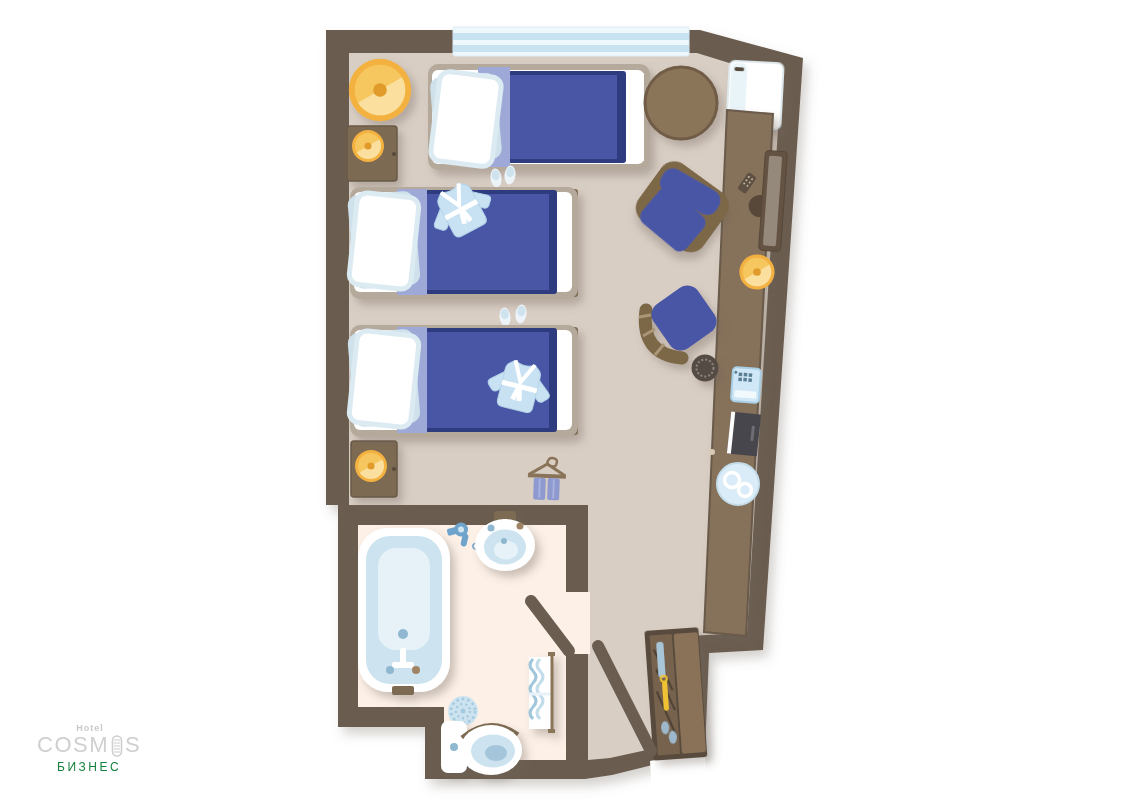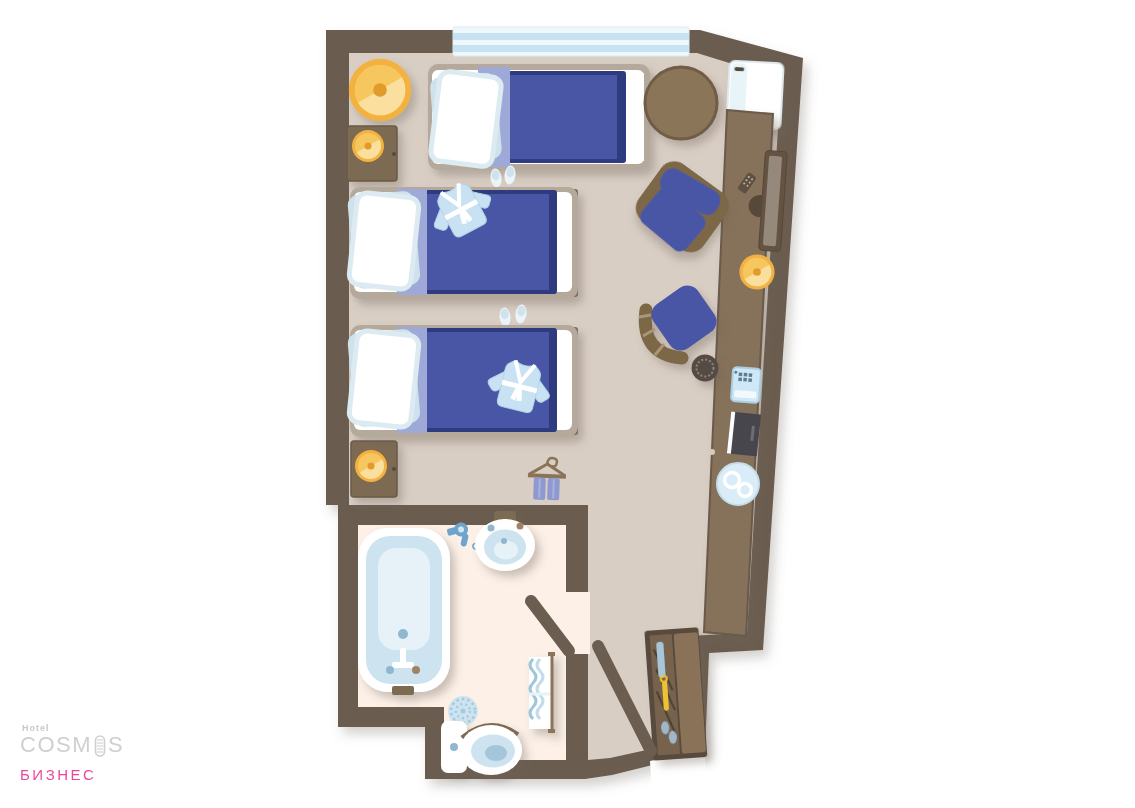--- a/index.html
+++ b/index.html
@@ -1,26 +1,26 @@
 <!DOCTYPE html>
 <html><head>
 <meta charset="utf-8">
 <style>
   html,body{margin:0;padding:0;background:#ffffff;}
   body{width:1135px;height:808px;position:relative;overflow:hidden;
        font-family:"Liberation Sans",sans-serif;}
   #plan{position:absolute;left:0;top:0;}
-  .logo{position:absolute;left:20px;top:724px;line-height:1;}
+  .logo{position:absolute;left:37px;top:724px;line-height:1;text-align:center;}
   .logo .hotel{display:block;font-size:9px;letter-spacing:1px;color:#c9c9c9;
                font-weight:bold;margin:0 0 1px 2px;}
   .logo .cosmos{display:flex;align-items:flex-end;color:#cfcfcf;font-weight:normal;
                 font-size:22px;letter-spacing:1.5px;}
   .logo .tower{margin:0 1px -1px 1px;}
-  .logo .biznes{display:block;font-size:15px;letter-spacing:2.5px;color:#ec4899;
-                margin-top:11px;}
+  .logo .biznes{display:block;font-size:12px;letter-spacing:2.5px;color:#15803d;
+                margin-top:5px;}
 </style>
 </head>
 <body>
 
 <svg id="plan" width="1135" height="808" viewBox="0 0 1135 808">
   <defs>
     <filter id="fs" x="-60%" y="-60%" width="240%" height="240%">
       <feDropShadow dx="5" dy="6" stdDeviation="4" flood-color="#6f635a" flood-opacity="0.35"></feDropShadow>
     </filter>
     <filter id="fw" x="-30%" y="-30%" width="170%" height="170%">

